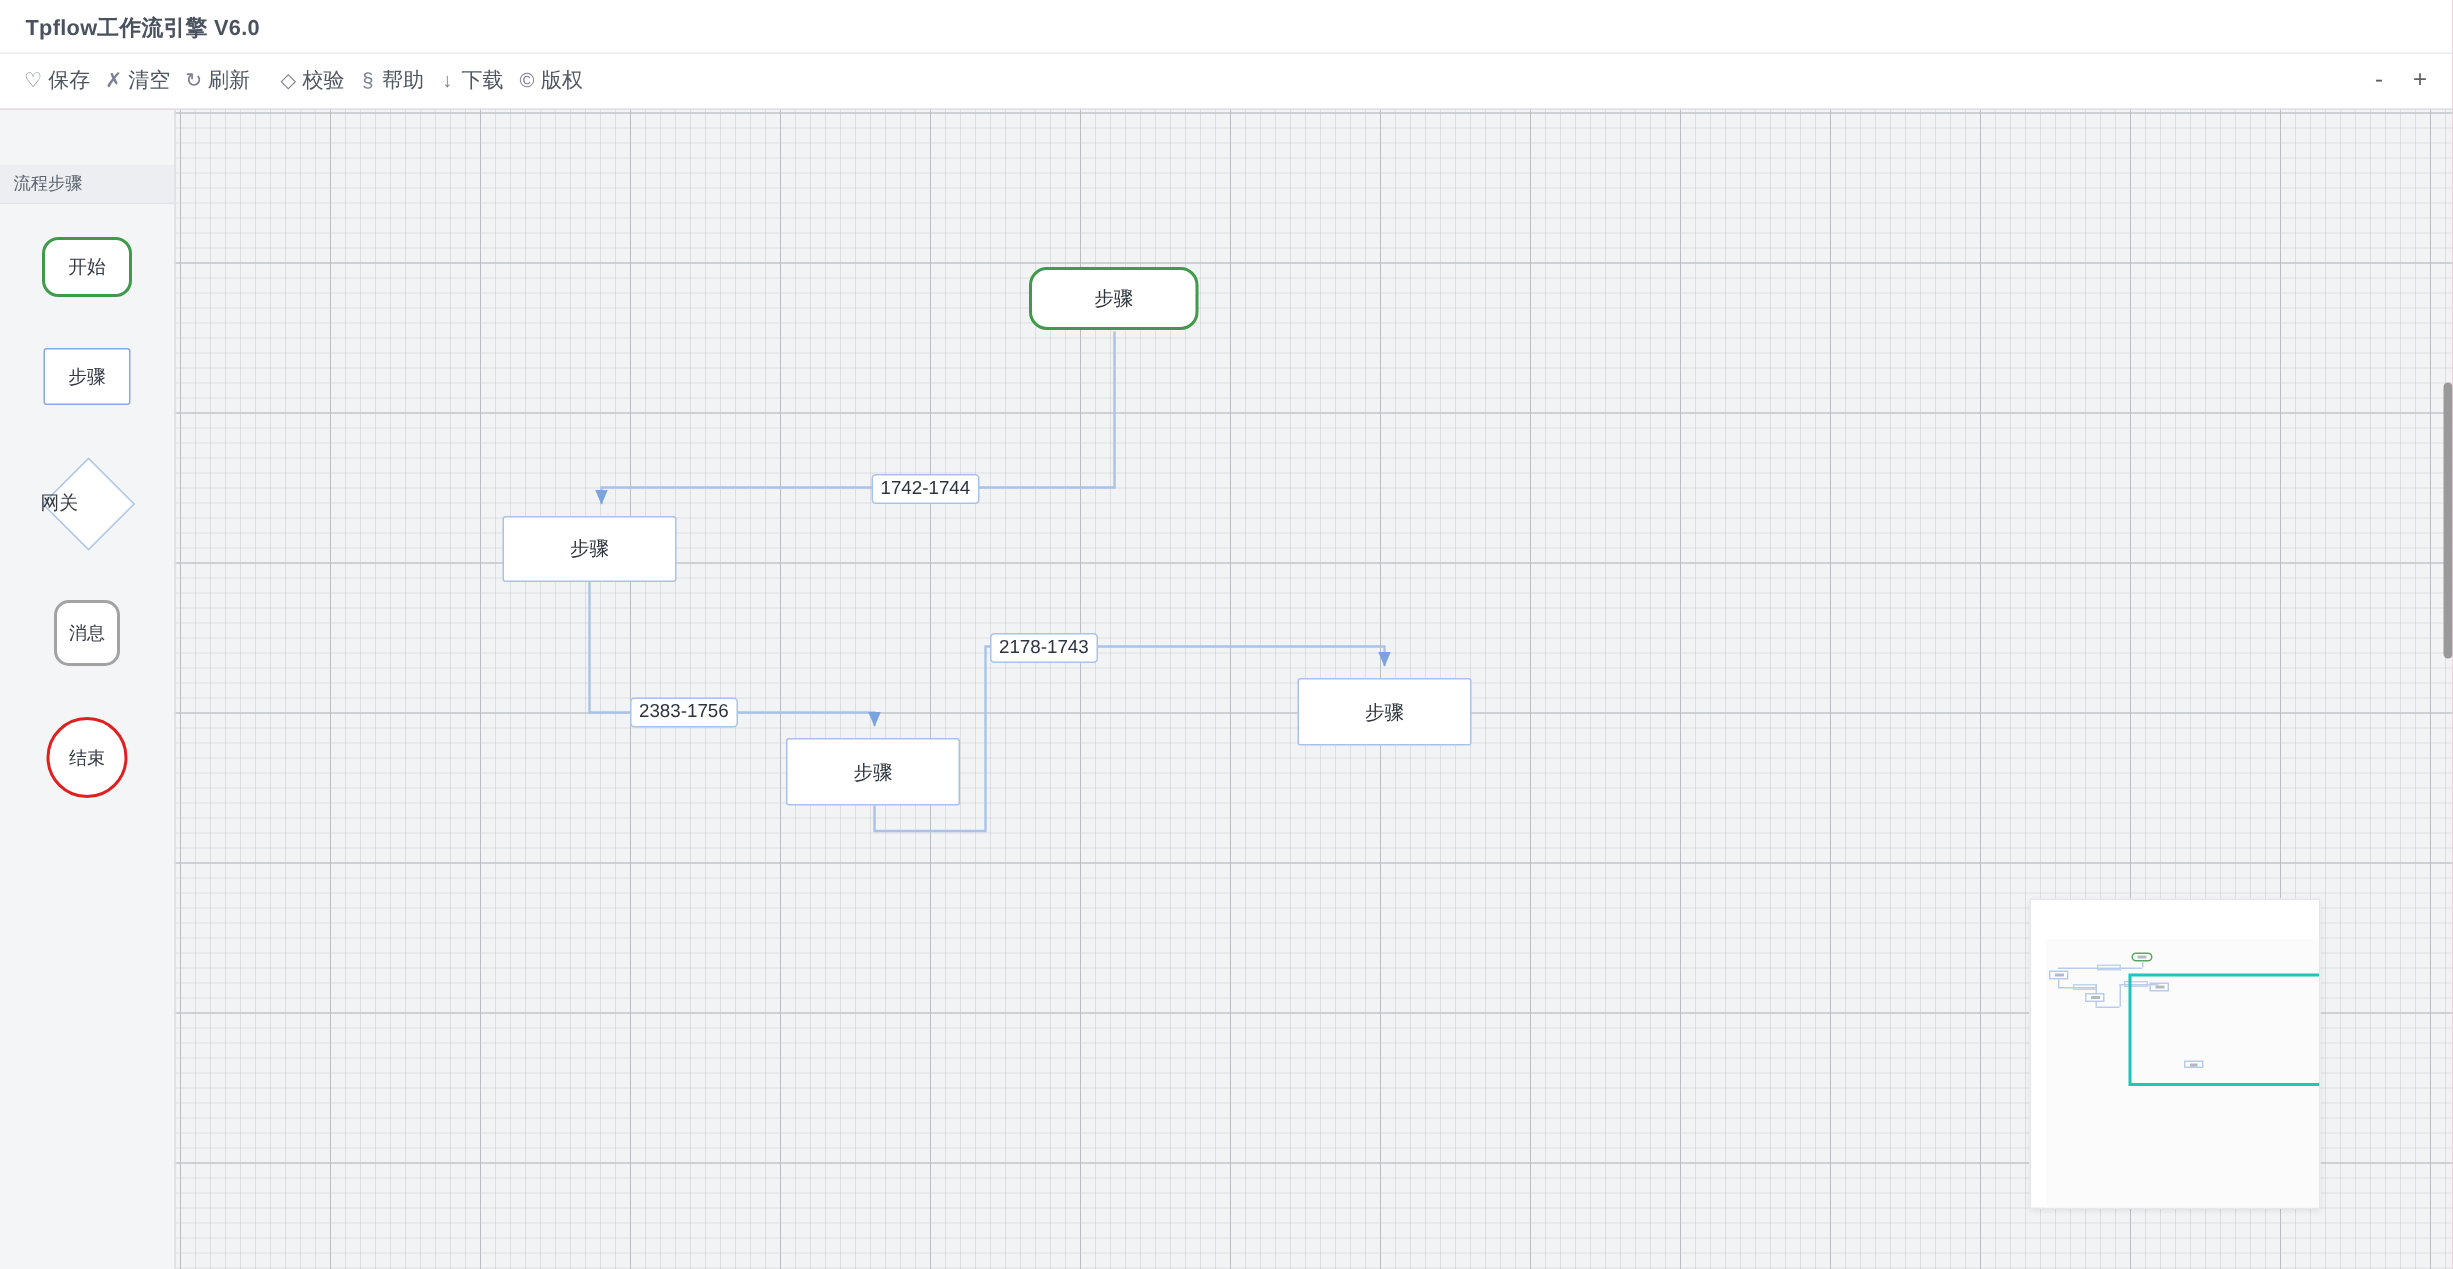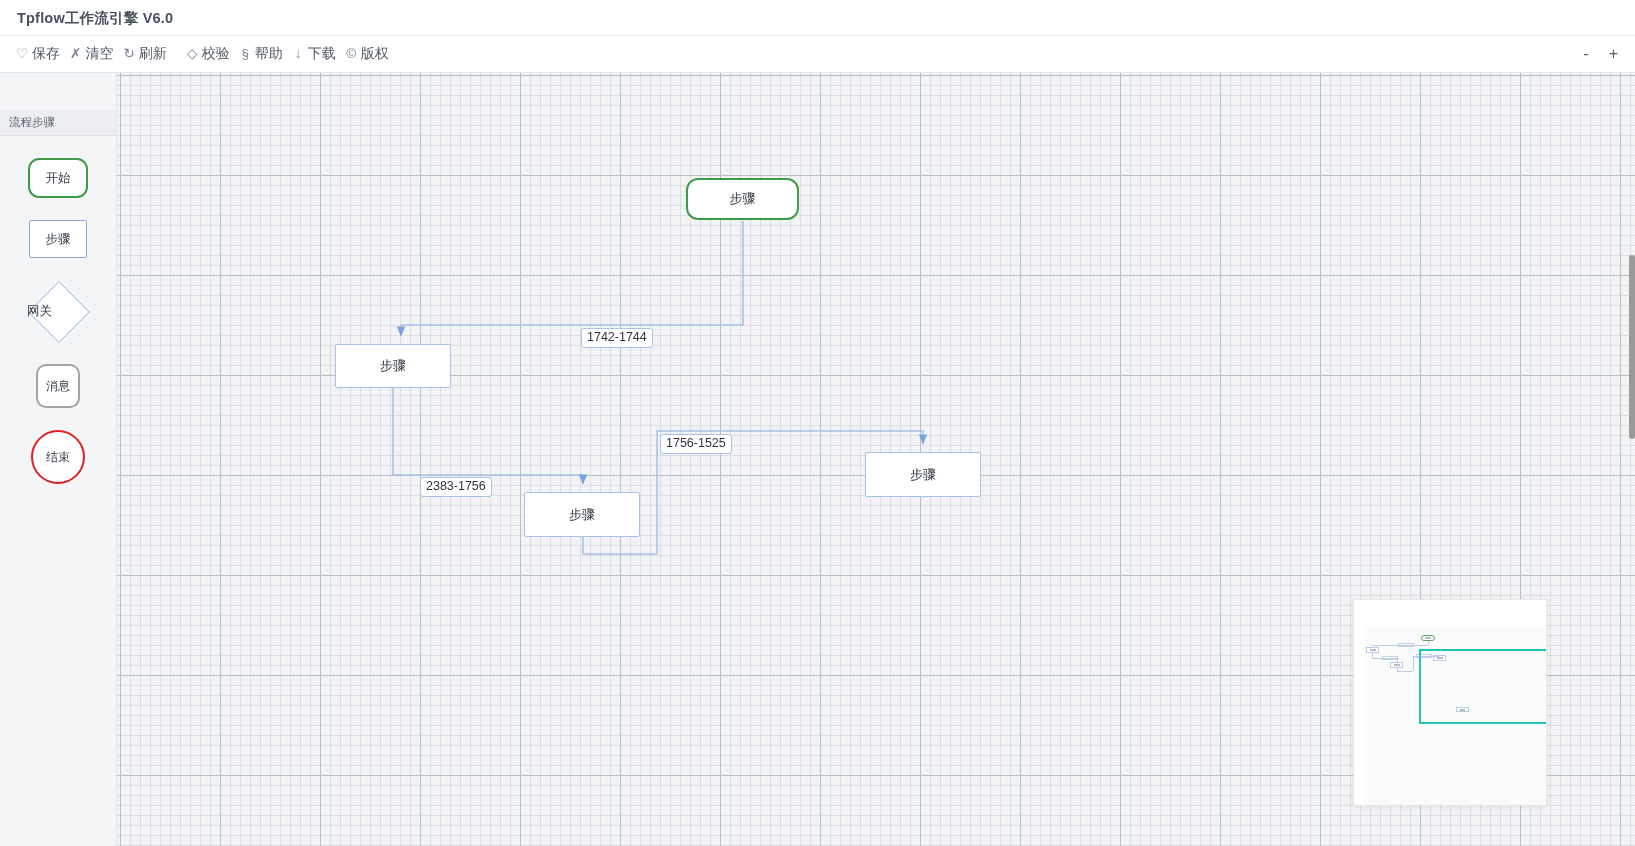--- a/index.html
+++ b/index.html
@@ -121,21 +121,21 @@
     font-size: 11.5px;
     color: #5d646f;
     box-sizing: border-box;
     margin-top: 37px;
   }
   .palette {
     padding-top: 22px;
     display: flex;
     flex-direction: column;
     align-items: center;
-    gap: 22px;
+    gap: 34px;
   }
   .pal-item {
     cursor: grab;
     display: flex;
     align-items: center;
     justify-content: center;
     font-size: 12.5px;
     color: #333a44;
     background: #ffffff;
     user-select: none;
@@ -240,21 +240,20 @@
     background: #ffffff;
     border: 1px solid #a9c2ea;
     border-radius: 3px;
     font-size: 12.5px;
     color: #2e3440;
     padding: 1px 5px 2px 5px;
     white-space: nowrap;
     cursor: pointer;
     box-sizing: border-box;
     line-height: 15px;
-    margin-top: 12px;
   }
 
   
   .minimap {
     position: absolute;
     left: 1236px;
     top: 526px;
     width: 194px;
     height: 207px;
     background: #ffffff;
@@ -442,21 +441,21 @@
     </div>
 
     <div class="node blue" style="left:748px; top:379px; width:116px; height:45px;">
       <span>步骤</span>
     </div>
 
     <div class="edge-label" style="left:464px; top:243px;">1742-1744</div>
 
     <div class="edge-label" style="left:303px; top:392px;">2383-1756</div>
 
-    <div class="edge-label" style="left:543px; top:349px;">1756-1525</div>
+    <div class="edge-label" style="left:543px; top:349px;">2178-1743</div>
 
     <div class="minimap">
       <div class="minimap-inner">
 
         <div class="mm-node green" style="left:57px; top:9px; width:14px; height:6px;"></div>
         <div class="mm-txt" style="left:61px; top:11px; width:6px; height:2px;"></div>
 
         <div class="mm-node blue" style="left:2px; top:21px; width:13px; height:6px;"></div>
         <div class="mm-txt" style="left:6px; top:23px; width:6px; height:2px;"></div>
 

